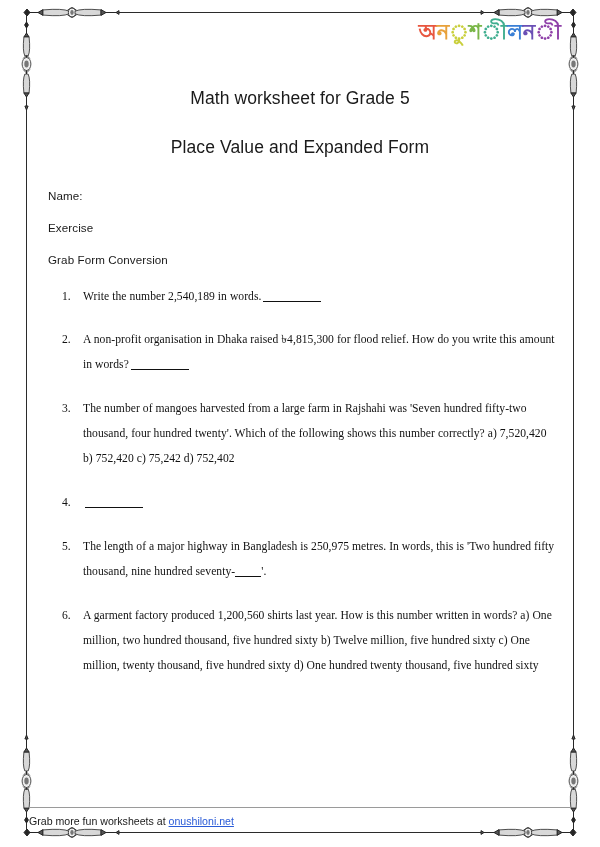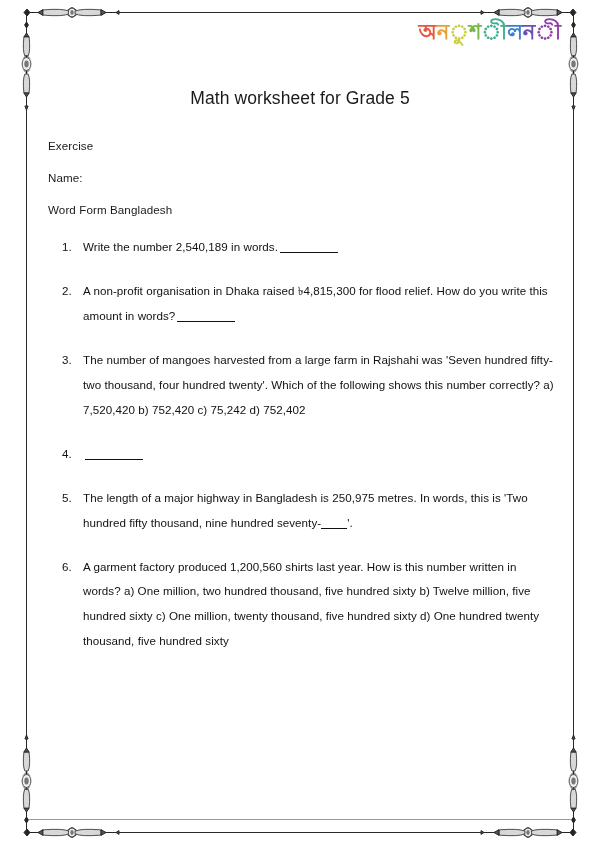--- a/index.html
+++ b/index.html
@@ -94,20 +94,21 @@
     color: #1a1a1a;
     margin-bottom: 19px;
     letter-spacing: 0.1px;
   }
 
   ol.questions {
     margin: 8px 0 0 0;
     padding-left: 56px;
     list-style: none;
     counter-reset: qnum;
+    font-family: Liberation Serif, serif;
   }
   ol.questions > li {
     position: relative;
     counter-increment: qnum;
     font-size: 11.6px;
     color: #111111;
     line-height: 2.15;
     margin-bottom: 19px;
     padding-right: 16px;
     letter-spacing: 0.05px;
@@ -317,36 +318,38 @@
       </g>
     </svg>
   </div>
 
   <div class="content">
 
     <div class="logo" id="logo"><span style="color: rgb(232, 86, 63);">অ</span><span style="color: rgb(232, 161, 58);">ন</span><span style="color: rgb(201, 207, 60);">ু</span><span style="color: rgb(122, 182, 72);">শ</span><span style="color: rgb(63, 174, 143);">ী</span><span style="color: rgb(58, 127, 213);">ল</span><span style="color: rgb(106, 79, 181);">ন</span><span style="color: rgb(142, 63, 168);">ী</span></div>
 
     <div class="title-block">
       <div class="title-line">Math worksheet for Grade 5</div>
+      <div class="title-line">Place Value and Expanded Form</div>
     </div>
 
     <div class="meta">
+      <div class="meta-row">Name:</div>
       <div class="meta-row">Exercise</div>
-      <div class="meta-row">Name:</div>
-      <div class="meta-row">Word Form Bangladesh</div>
+      <div class="meta-row">Grab Form Conversion</div>
     </div>
 
     <ol class="questions" id="questions">
         <li><span>Write the number 2,540,189 in words.</span><span class="blank"></span></li>
         <li><span>A non-profit organisation in Dhaka raised ৳4,815,300 for flood relief. How do you write this amount in words?</span><span class="blank"></span></li>
         <li><span>The number of mangoes harvested from a large farm in Rajshahi was 'Seven hundred fifty-two thousand, four hundred twenty'. Which of the following shows this number correctly?   a) 7,520,420   b) 752,420   c) 75,242   d) 752,402</span></li>
         <li><span class="blank"></span></li>
         <li><span>The length of a major highway in Bangladesh is 250,975 metres. In words, this is 'Two hundred fifty thousand, nine hundred seventy-</span><span class="blank-sm"></span><span>'.</span></li>
         <li><span>A garment factory produced 1,200,560 shirts last year. How is this number written in words?   a) One million, two hundred thousand, five hundred sixty   b) Twelve million, five hundred sixty   c) One million, twenty thousand, five hundred sixty   d) One hundred twenty thousand, five hundred sixty</span></li>
       </ol>
 
   </div>
 
   <div class="footer">
     <div class="footer-rule"></div>
+    <div class="footer-text"><span>Grab more fun worksheets at </span><a class="footer-link" href="#">onushiloni.net</a></div>
   </div>
 
 </div>
 
 </body></html>

